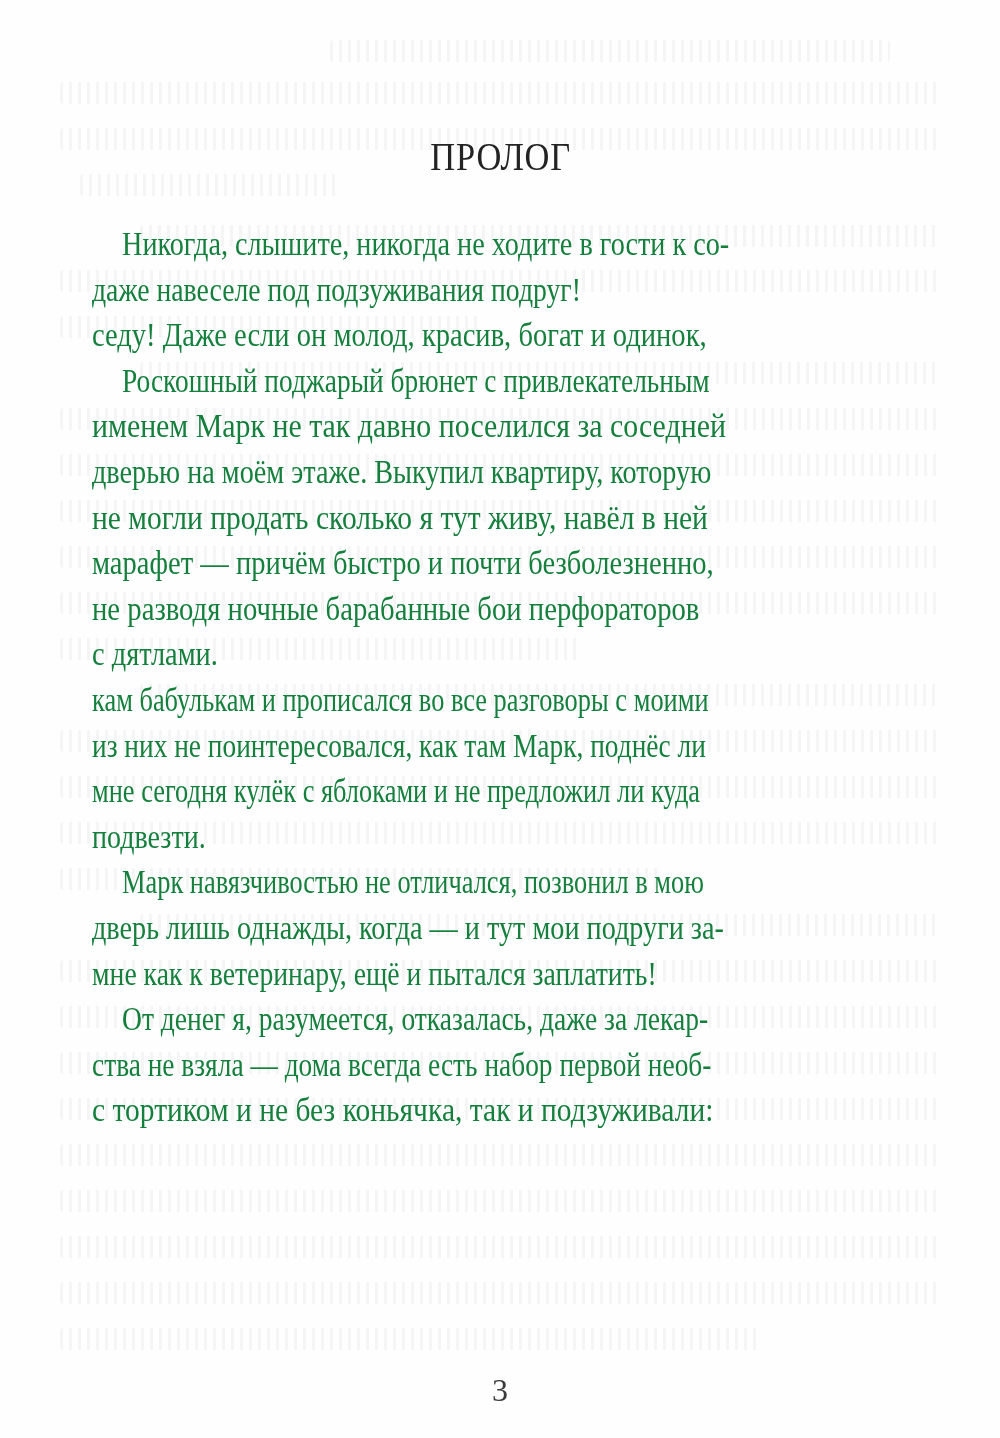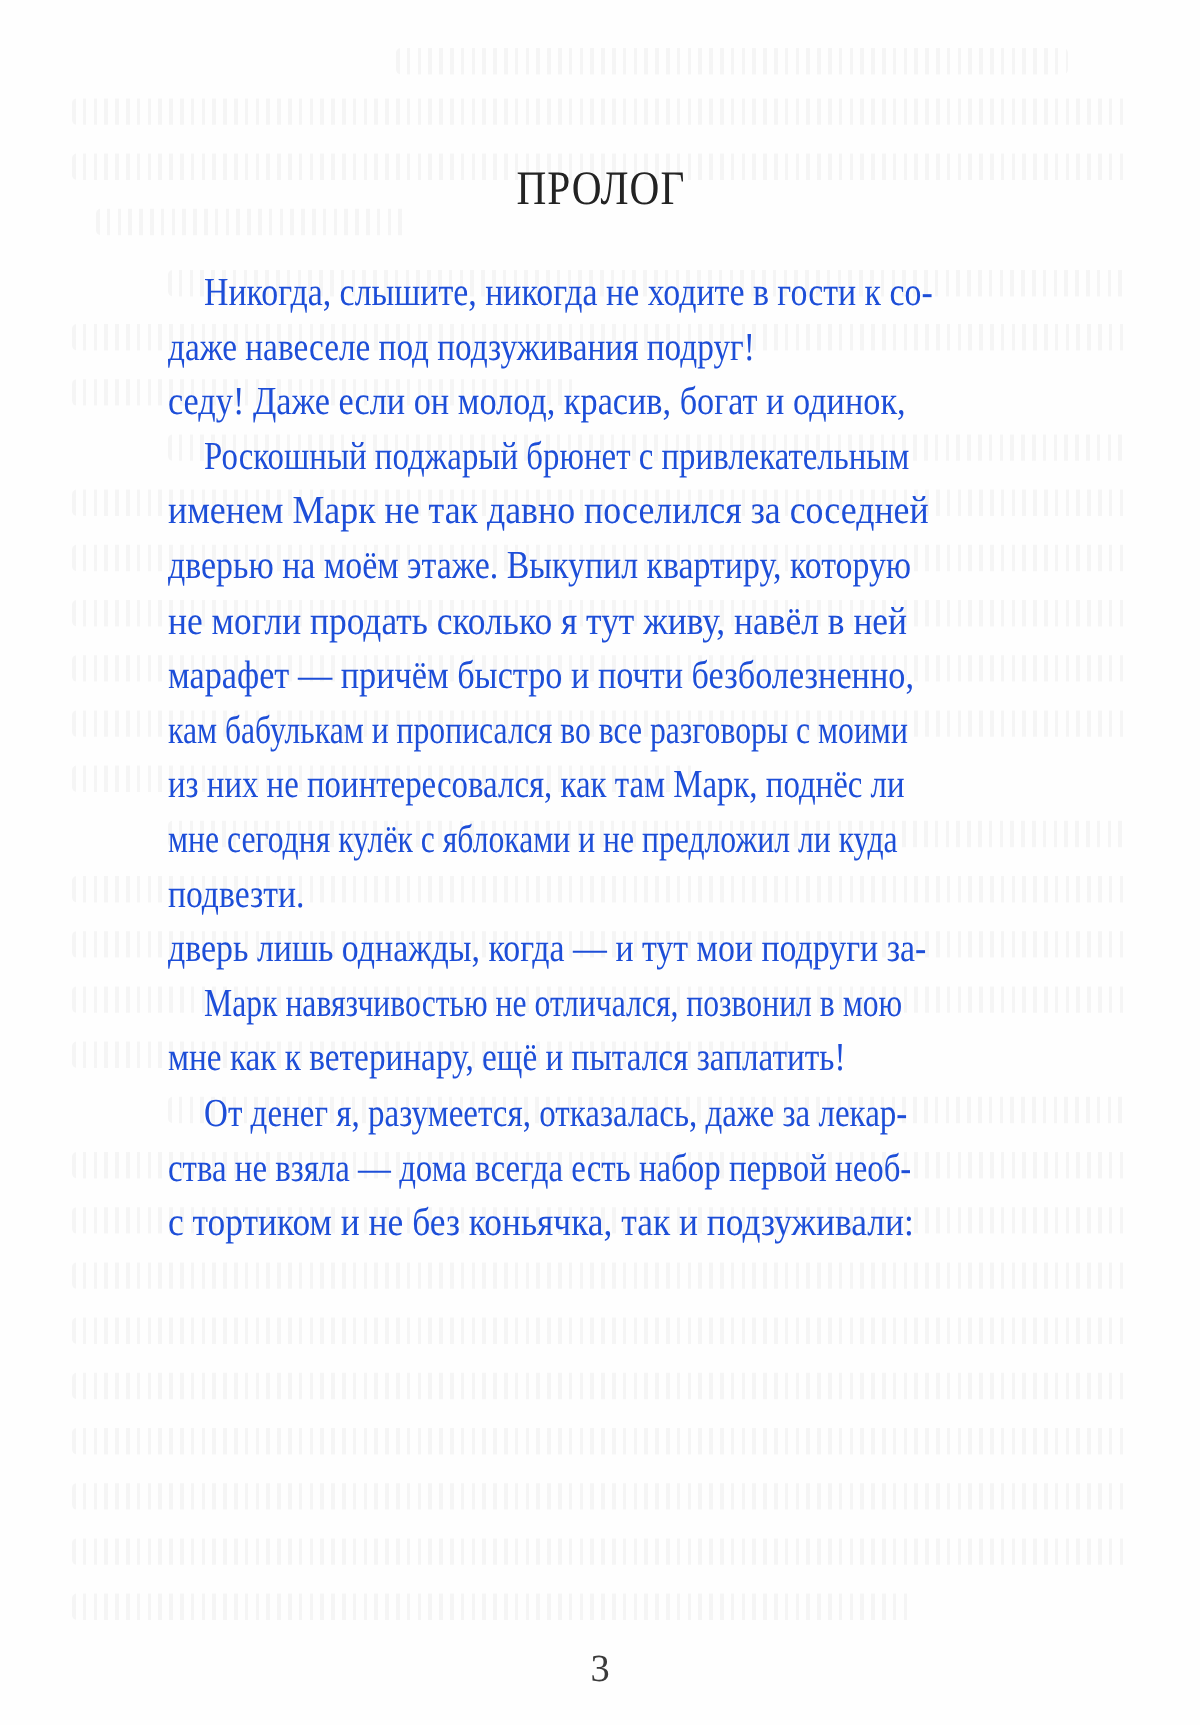--- a/index.html
+++ b/index.html
@@ -51,22 +51,21 @@
       left: 92px;
       top: 222px;
       width: 838px;
     }
     .line {
       position: relative;
       height: 45.6px;
       line-height: 45.6px;
       font-size: 33px;
       white-space: nowrap;
-      color: #1d4ed8;
-      margin-left: 48px;
+      color: #15803d;
     }
     .line span.txt {
       display: inline-block;
       transform-origin: 0 50%;
     }
     .line.indent span.txt { margin-left: 30px; }
     .page-number {
       position: absolute;
       top: 1372px;
       left: 0;
@@ -122,32 +121,34 @@
       <div class="line"><span class="txt" style="transform:scaleX(0.84)">даже навеселе под подзуживания подруг!</span></div>
       <div class="line"><span class="txt" style="transform:scaleX(0.865)">седу! Даже если он молод, красив, богат и одинок,</span></div>
     </div>
 
     <div class="paragraph">
       <div class="line indent"><span class="txt" style="transform:scaleX(0.83)">Роскошный поджарый брюнет с привлекательным</span></div>
       <div class="line"><span class="txt" style="transform:scaleX(0.905)">именем Марк не так давно поселился за соседней</span></div>
       <div class="line"><span class="txt" style="transform:scaleX(0.855)">дверью на моём этаже. Выкупил квартиру, которую</span></div>
       <div class="line"><span class="txt" style="transform:scaleX(0.895)">не могли продать сколько я тут живу, навёл в ней</span></div>
       <div class="line"><span class="txt" style="transform:scaleX(0.865)">марафет — причём быстро и почти безболезненно,</span></div>
+      <div class="line"><span class="txt" style="transform:scaleX(0.87)">не разводя ночные барабанные бои перфораторов</span></div>
+      <div class="line"><span class="txt" style="transform:scaleX(0.86)">с дятлами.</span></div>
     </div>
 
     <div class="paragraph">
       <div class="line"><span class="txt" style="transform:scaleX(0.8)">кам бабулькам и прописался во все разговоры с моими</span></div>
       <div class="line"><span class="txt" style="transform:scaleX(0.83)">из них не поинтересовался, как там Марк, поднёс ли</span></div>
       <div class="line"><span class="txt" style="transform:scaleX(0.8)">мне сегодня кулёк с яблоками и не предложил ли куда</span></div>
       <div class="line"><span class="txt" style="transform:scaleX(0.85)">подвезти.</span></div>
     </div>
 
     <div class="paragraph">
+      <div class="line indent"><span class="txt" style="transform:scaleX(0.8)">Марк навязчивостью не отличался, позвонил в мою</span></div>
       <div class="line"><span class="txt" style="transform:scaleX(0.855)">дверь лишь однажды, когда — и тут мои подруги за-</span></div>
-      <div class="line indent"><span class="txt" style="transform:scaleX(0.8)">Марк навязчивостью не отличался, позвонил в мою</span></div>
       <div class="line"><span class="txt" style="transform:scaleX(0.84)">мне как к ветеринару, ещё и пытался заплатить!</span></div>
     </div>
 
     <div class="paragraph">
       <div class="line indent"><span class="txt" style="transform:scaleX(0.835)">От денег я, разумеется, отказалась, даже за лекар-</span></div>
       <div class="line"><span class="txt" style="transform:scaleX(0.83)">ства не взяла — дома всегда есть набор первой необ-</span></div>
       <div class="line"><span class="txt" style="transform:scaleX(0.895)">с тортиком и не без коньячка, так и подзуживали:</span></div>
     </div>
 
   </div>

